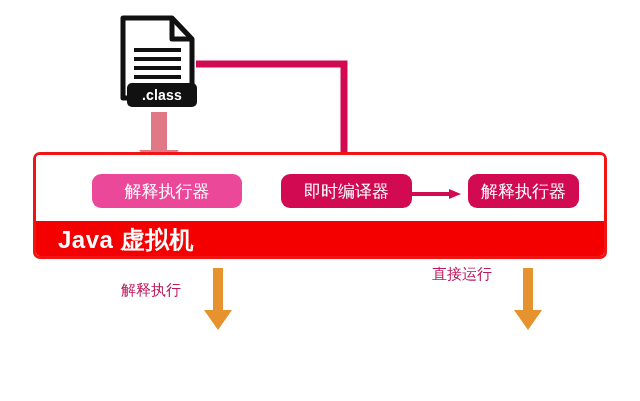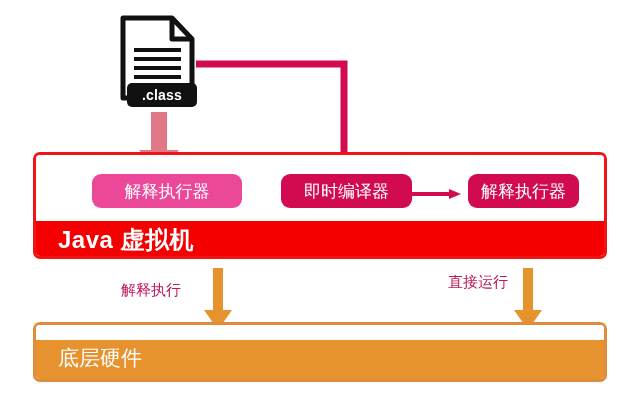--- a/index.html
+++ b/index.html
@@ -157,21 +157,21 @@
   #arrow-orange-right { left: 513px; top: 268px; }
 
   .flow-label {
     position: absolute;
     color: #be185d;
     font-size: 15px;
     font-family: Liberation Serif, serif;
     white-space: nowrap;
   }
   #label-interpret { left: 121px; top: 281px; }
-  #label-direct    { left: 432px; top: 273px; margin-left: 16px; }
+  #label-direct    { left: 432px; top: 265px; }
 
   
   #hardware-box {
     position: absolute;
     left: 33px;
     top: 322px;
     width: 574px;
     height: 60px;
     border: 3px solid #e08a3c;
     border-radius: 7px;
@@ -266,20 +266,14 @@
   </div>
 
   <div class="flow-label" id="label-direct">直接运行</div>
 
   <div class="orange-arrow" id="arrow-orange-right">
     <svg width="30" height="63" viewBox="0 0 30 63" xmlns="http://www.w3.org/2000/svg">
       <path d="M10 0 H20 V42 H29 L15 62 L1 42 H10 Z" fill="#e6922f"></path>
     </svg>
   </div>
 
-  <div id="hardware-box">
-    <div id="hardware-inner"></div>
-    <div id="hardware-footer">
-      <div id="hardware-label">底层硬件</div>
-    </div>
-  </div>
 
 </div>
 
 </body></html>

